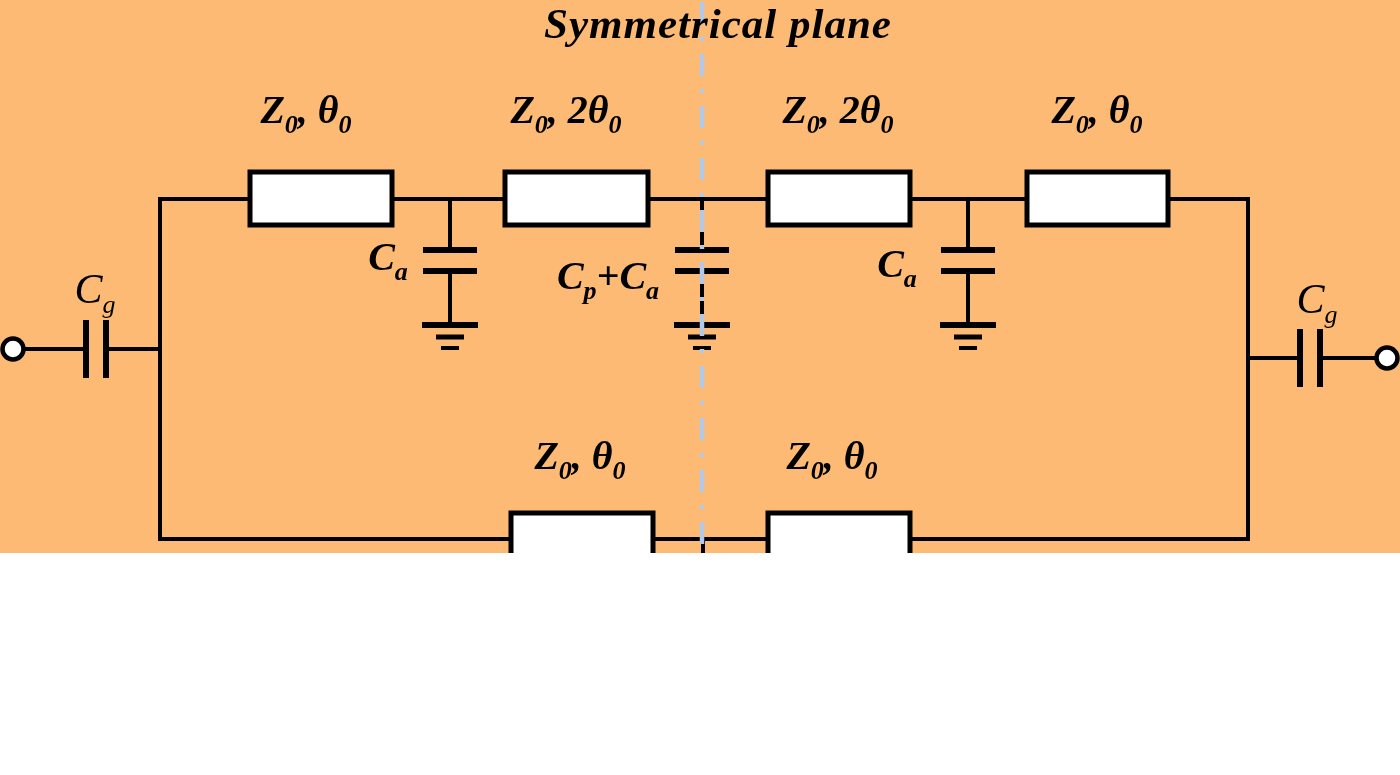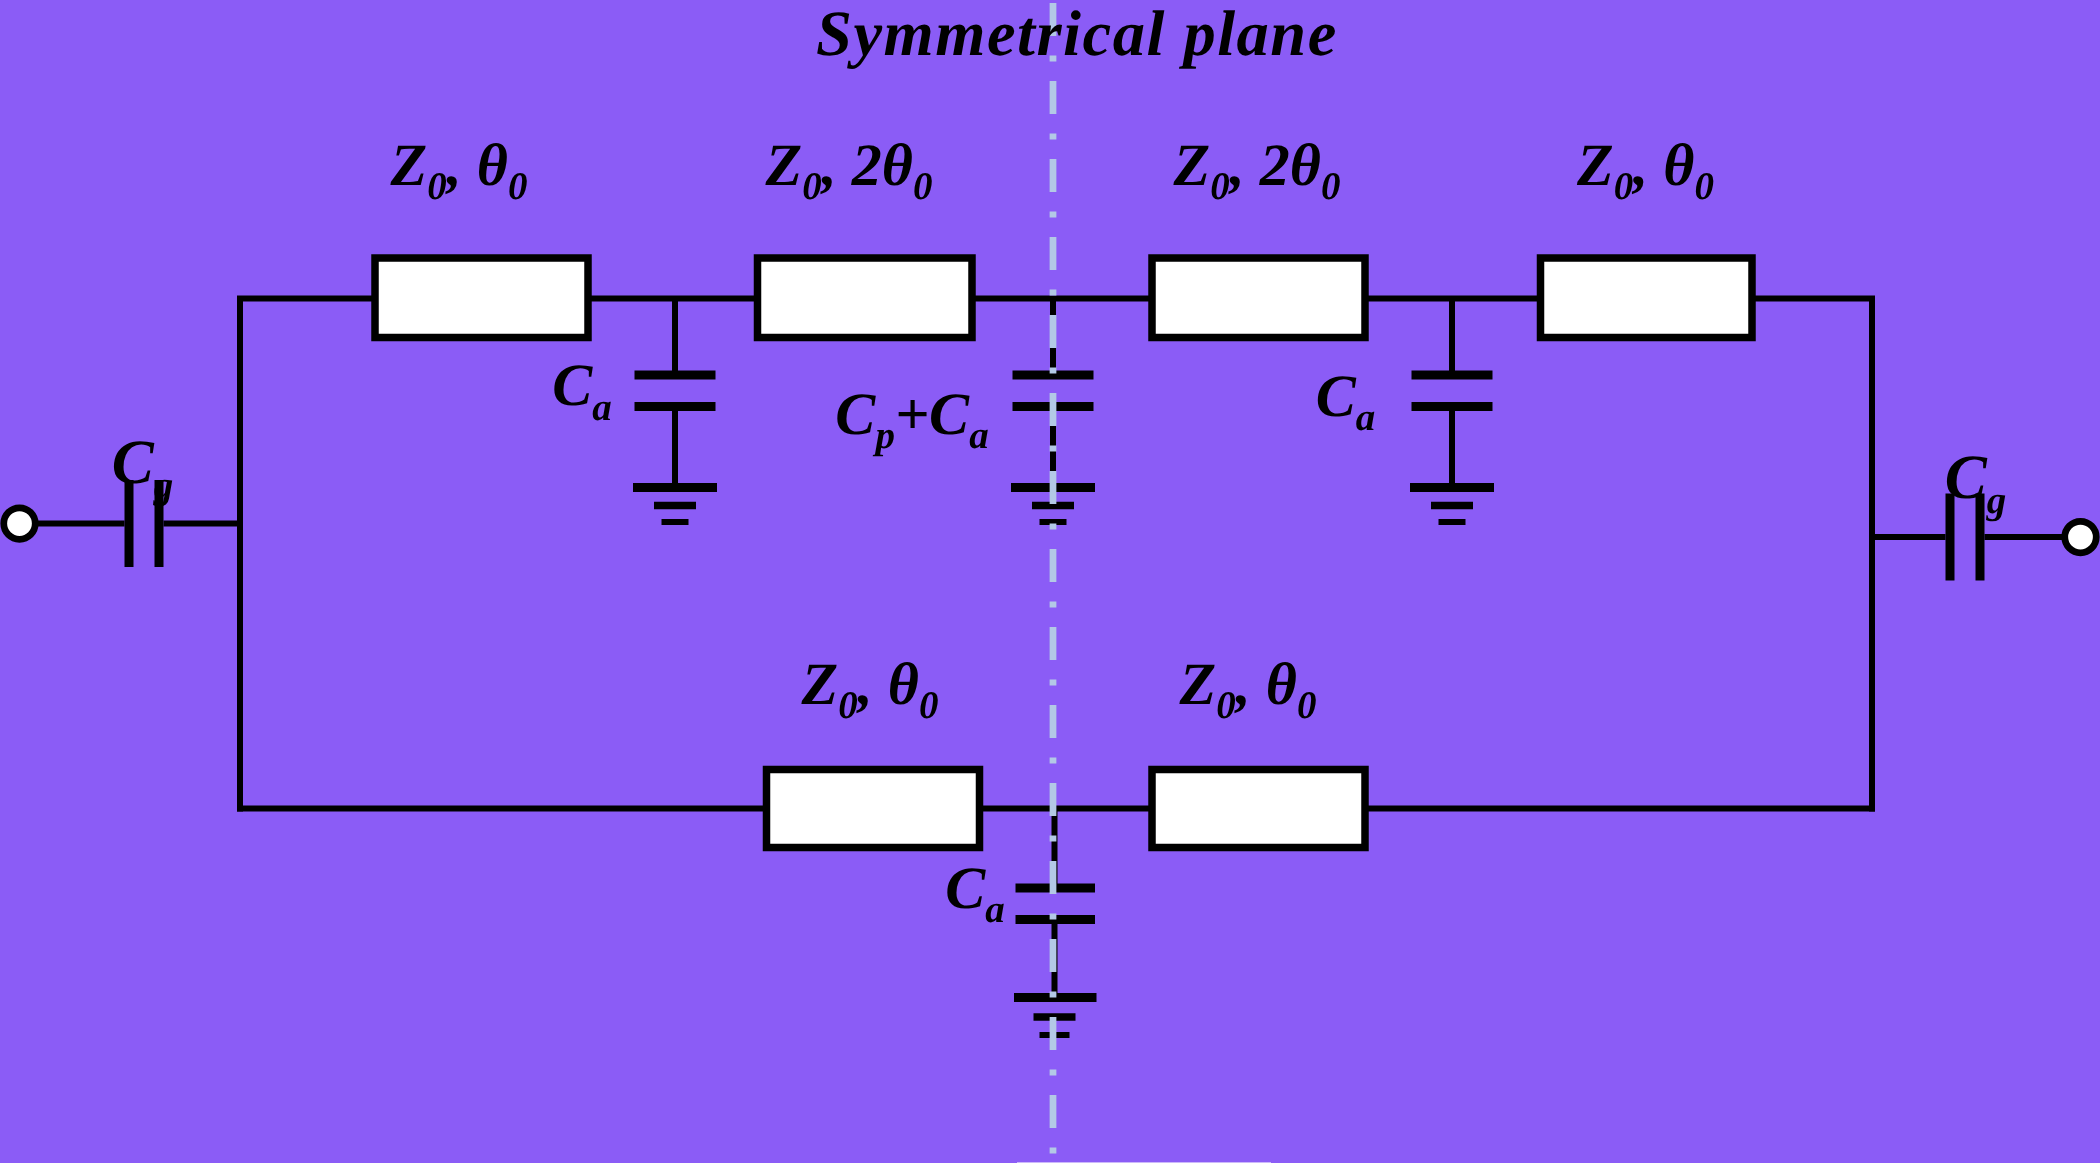--- a/index.html
+++ b/index.html
@@ -1,26 +1,26 @@
 <!DOCTYPE html>
 <html><head>
 <meta charset="utf-8">
 <style>
   html,body{margin:0;padding:0;background:#ffffff;}
-  #stage{position:relative;width:1400px;height:775px;background:#8b5cf6;overflow:hidden;
+  #stage{position:relative;width:1400px;height:553px;background:#fdba74;overflow:hidden;
          font-family:"Liberation Serif","DejaVu Serif",serif;}
   #circuit-svg{position:absolute;left:0;top:0;}
   .title{position:absolute;transform:translate(-50%,-50%);
          font:italic 700 43px "Liberation Serif","DejaVu Serif",serif;
          color:#000;white-space:pre;letter-spacing:1px;}
   .lbl{position:absolute;transform:translate(-50%,-50%);
        font:italic 700 40px "Liberation Serif","DejaVu Serif",serif;
        color:#000;white-space:pre;line-height:1;}
   .lbl sub{font-size:26px;line-height:0;vertical-align:-0.38em;}
-  .lbl.light{font-weight:700;font-size:42px;margin-top:20px;}
+  .lbl.light{font-weight:400;font-size:42px;}
 </style>
 </head>
 <body>
 
 <div id="stage">
 
   <svg id="circuit-svg" width="1400" height="775" viewBox="0 0 1400 775">
     <g stroke="#000000" fill="none" stroke-width="4">
 
       <path d="M160 541 V199 H1248 V541"></path>

